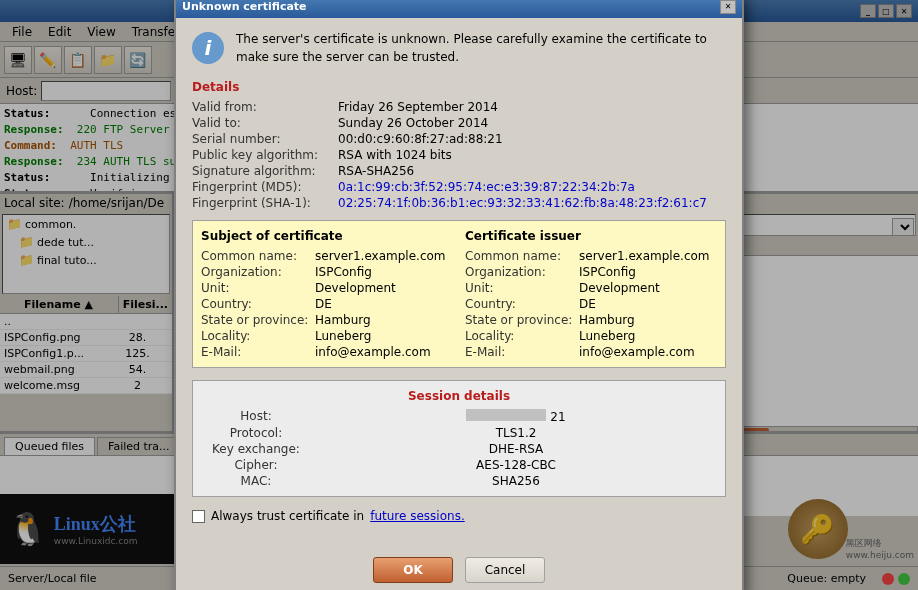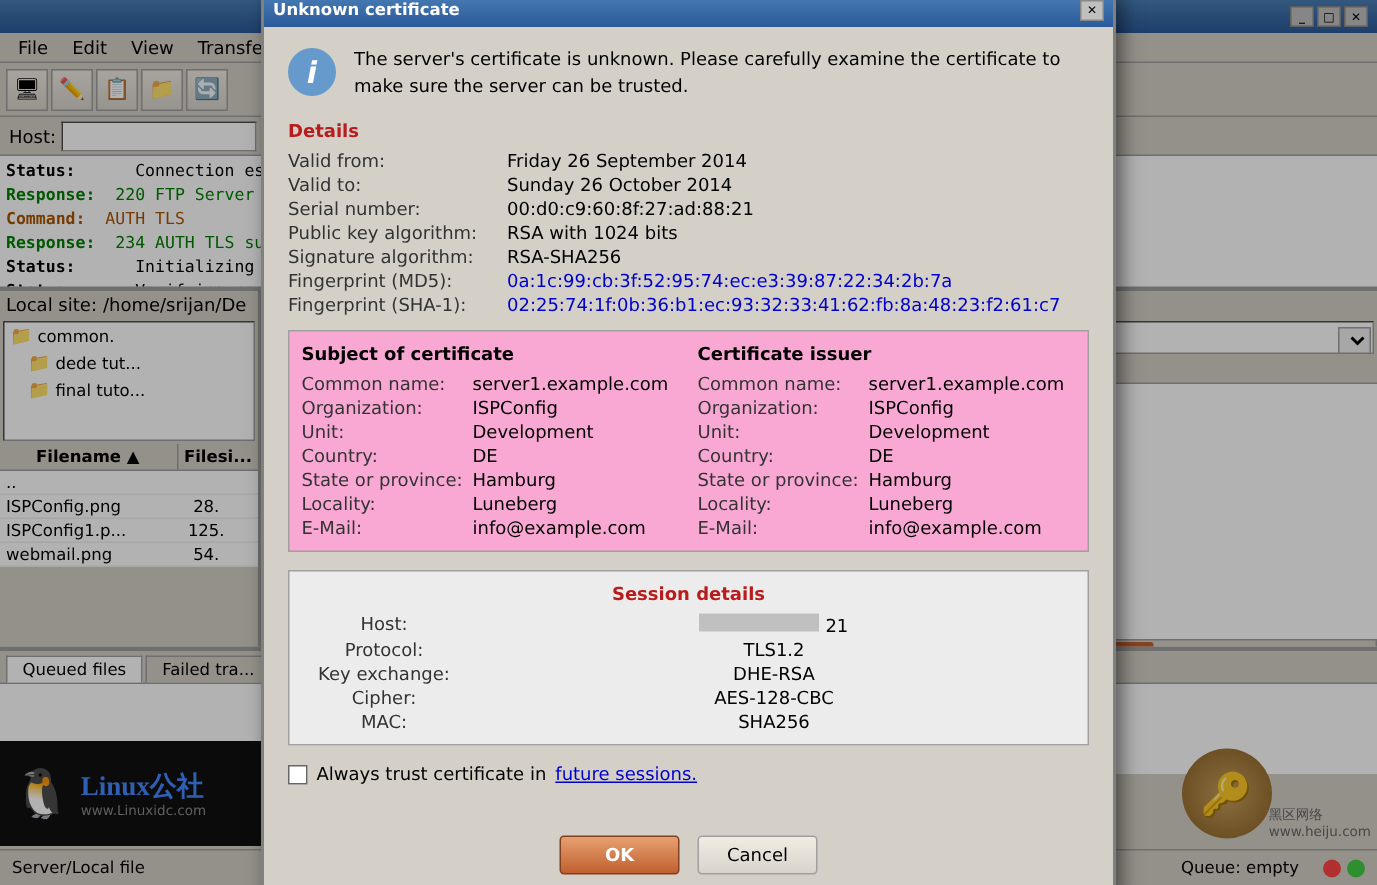--- a/index.html
+++ b/index.html
@@ -321,21 +321,21 @@
     .detail-val { color: #000; }
     .detail-val.blue { color: #0000cc; }
 
     
     .cert-columns {
       display: flex;
       gap: 12px;
       margin-bottom: 12px;
       border: 1px solid #a0a0a0;
       padding: 8px;
-      background: #f9a8d4;
+      background: #fef9c3;
     }
     .cert-col { flex: 1; }
     .cert-col-title {
       font-size: 12px;
       font-weight: bold;
       margin-bottom: 6px;
       color: #000;
     }
     .cert-grid {
       display: grid;
@@ -588,20 +588,24 @@
             <span class="fs">28.</span>
           </div>
         <div class="file-row">
             <span class="fn">ISPConfig1.p...</span>
             <span class="fs">125.</span>
           </div>
         <div class="file-row">
             <span class="fn">webmail.png</span>
             <span class="fs">54.</span>
           </div>
+        <div class="file-row">
+            <span class="fn">welcome.msg</span>
+            <span class="fs">2</span>
+          </div>
       </div>
     </div>
 
     <div class="server-panel">
       <div class="panel-label">Remote site:</div>
       <div class="server-path-wrapper">
         <div class="server-path"></div>
         <select style="position:absolute;right:4px;top:4px;height:18px;font-size:10px;border:1px solid #a0a0a0;"></select>
       </div>
       <div class="file-list-header server-file-header">

